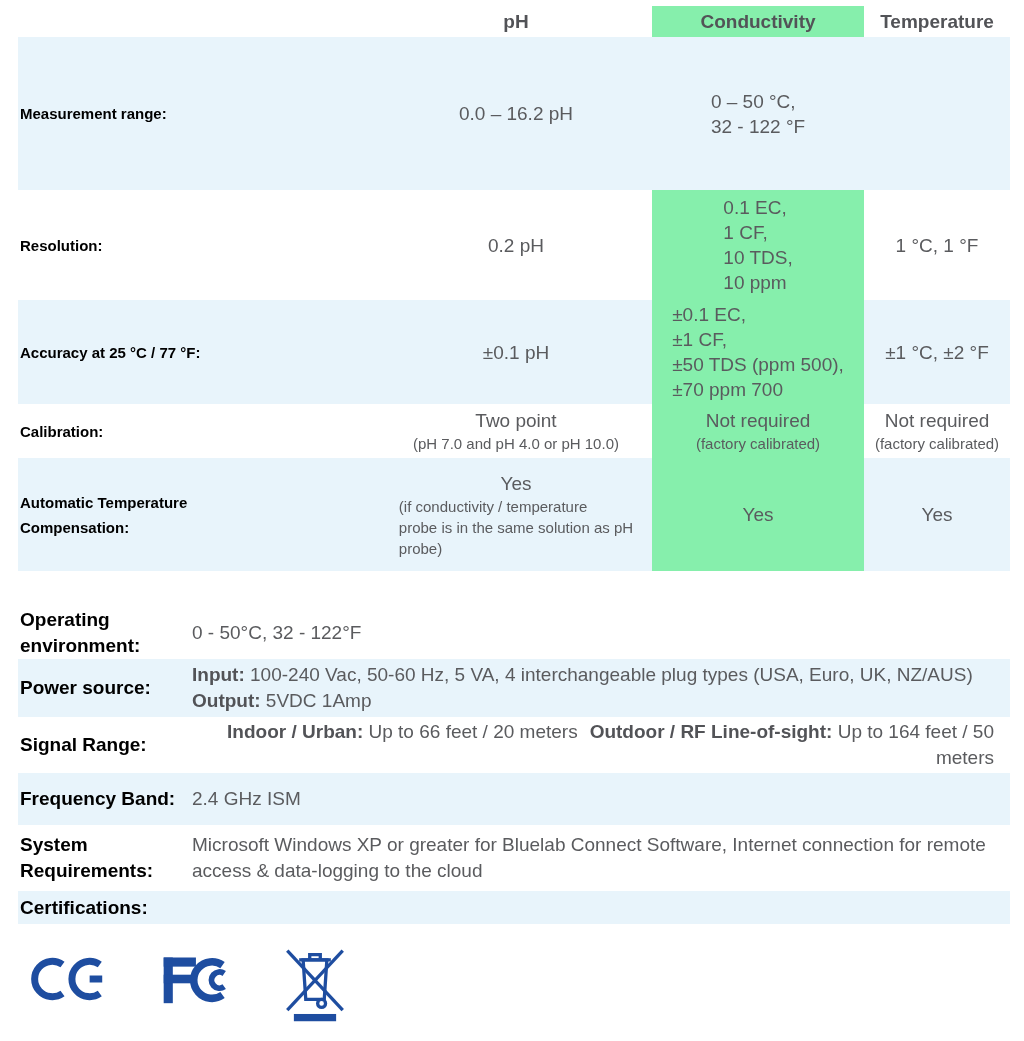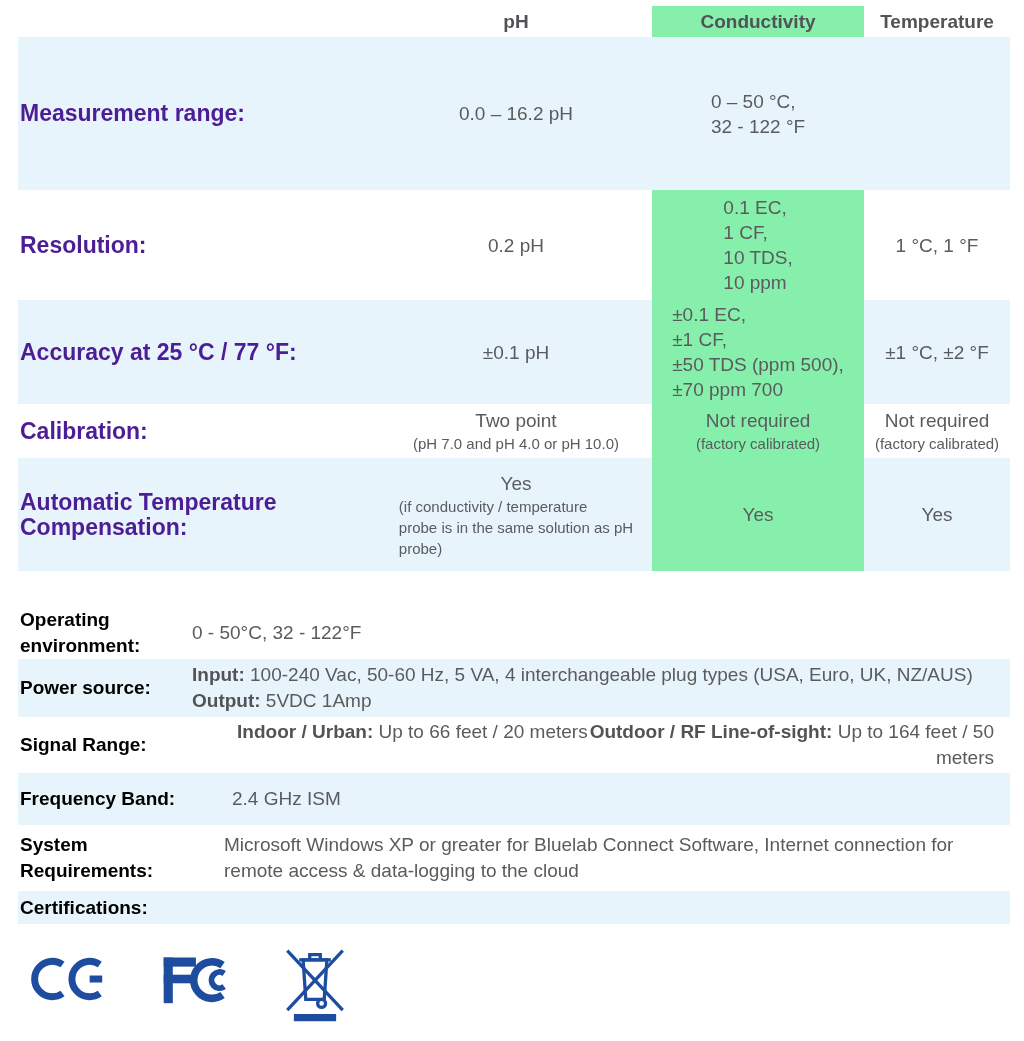--- a/index.html
+++ b/index.html
@@ -12,21 +12,21 @@
   .page{position:relative;width:1024px;height:1041px;}
 
   
   .spec-table{margin:6px 0 0 18px;width:992px;}
   .srow{display:grid;grid-template-columns:362px 272px 212px 146px;}
   .srow.tint{background:#e8f4fb;}
   .cell{display:flex;flex-direction:column;justify-content:center;align-items:center;
         text-align:left;font-size:19px;line-height:25px;padding:2px;}
   .cell.cond{background:#86efac;}
   .cell.labelcell{align-items:flex-start;text-align:left;padding-left:2px;}
-  .rowlabel{color:#4c1d95;font-weight:bold;font-size:23px;line-height:25px;white-space:pre-line;}
+  .rowlabel{color:#000000;font-weight:bold;font-size:15px;line-height:25px;white-space:pre-line;}
   .hdr{font-weight:bold;color:#525357;}
   .header-row{height:31px;}
   .header-row .cell{padding:0 2px;}
   .r-measure{min-height:153px;}
   .r-resolution{min-height:110px;}
   .r-accuracy{min-height:104px;}
   .r-calibration{min-height:54px;}
   .r-atc{min-height:113px;}
   .main{white-space:pre-line;}
   .sub{display:block;font-size:15px;line-height:21px;white-space:pre-line;}
@@ -36,25 +36,25 @@
   .drow{display:grid;grid-template-columns:174px 1fr;}
   .drow.tint{background:#e8f4fb;}
   .dlabel{color:#000000;font-weight:bold;font-size:19px;line-height:26px;
           display:flex;align-items:center;padding-left:2px;}
   .dvalue{font-size:19px;line-height:26px;display:flex;align-items:center;
           padding-right:16px;}
   .dvalue .inner{width:100%;}
   .d-operating{min-height:52px;}
   .d-power{min-height:58px;}
   .d-signal{min-height:56px;text-align:right;}
-  .d-frequency{min-height:52px;gap:40px;}
-  .d-system{min-height:66px;gap:32px;}
+  .d-frequency{min-height:52px;}
+  .d-system{min-height:66px;}
   .d-cert{min-height:33px;}
   .seg-b{font-weight:bold;color:#525357;}
-  .gap-left{margin-left:2px;}
+  .gap-left{margin-left:12px;}
 
   
   .cert-icons{margin:10px 0 0 30px;display:flex;align-items:center;gap:42px;height:90px;}
   .icon svg{display:block;}
 </style>
 </head>
 <body>
 
 <div class="page">
 

